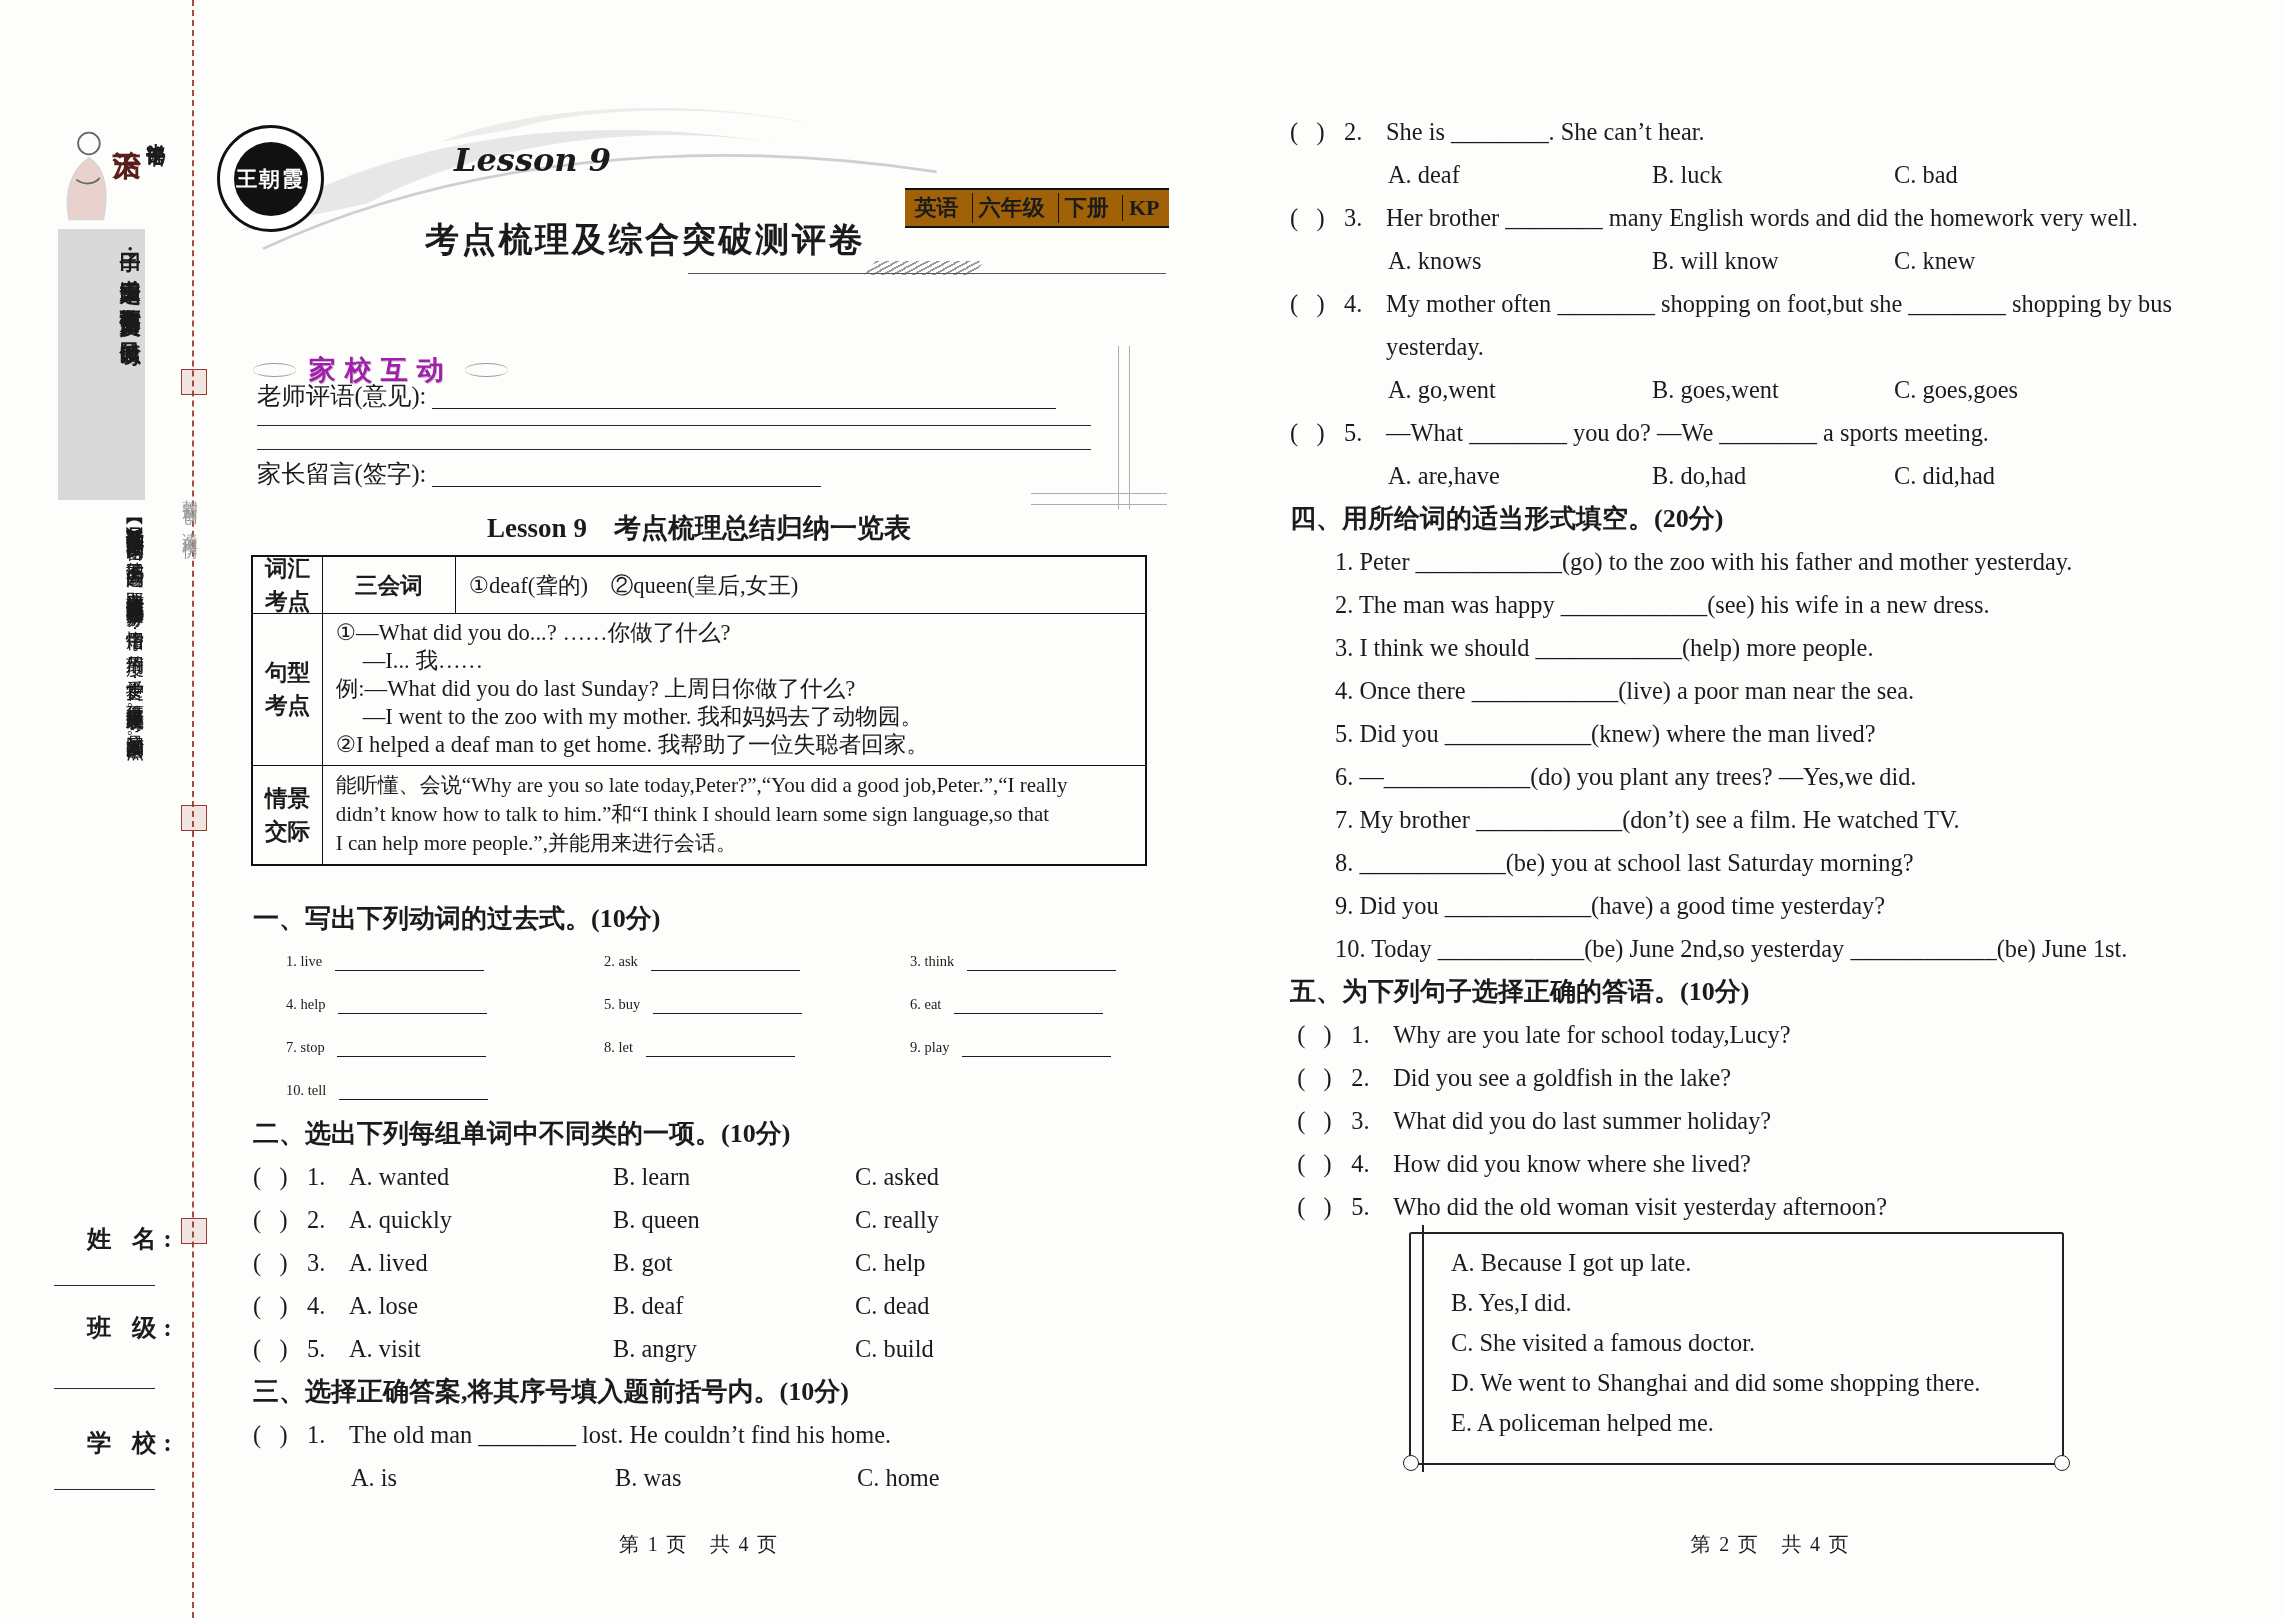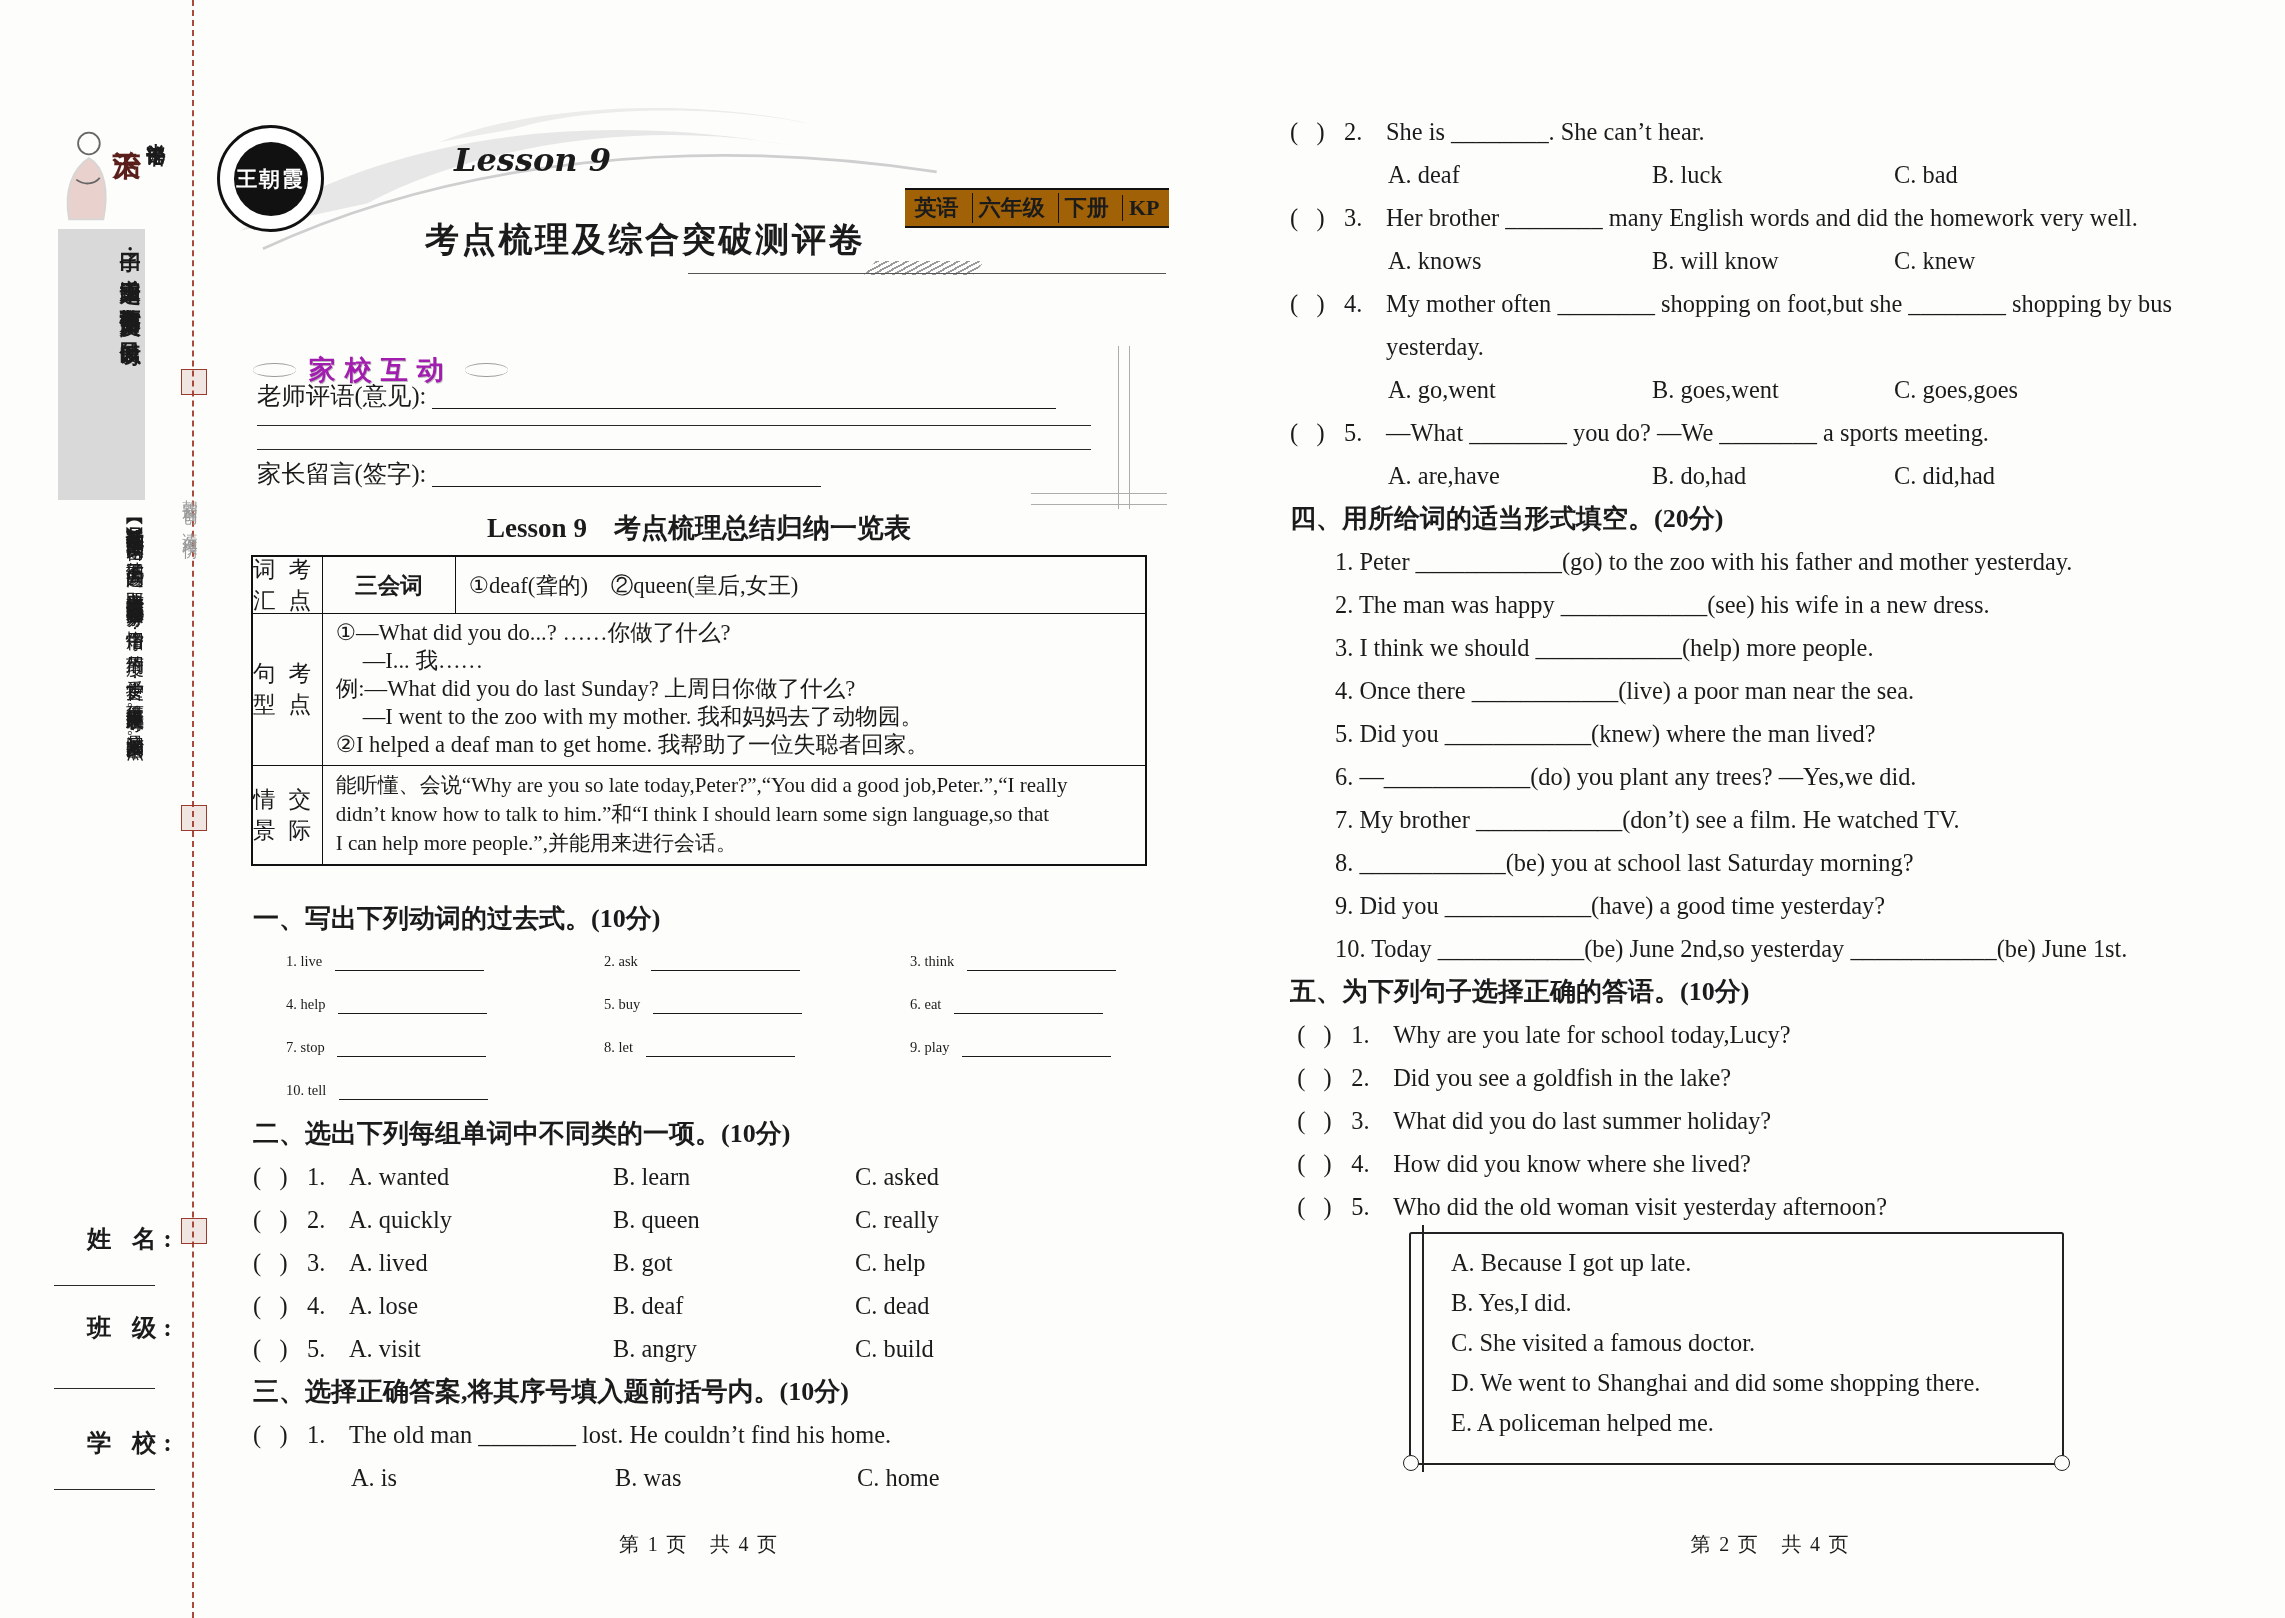--- a/index.html
+++ b/index.html
@@ -44,22 +44,22 @@
            border-bottom:1.8px solid #9c9c9c;border-radius:50%;}
   .meta-row{position:absolute;font-size:24.4px;white-space:nowrap;}
   .corner-v{position:absolute;top:346px;height:163px;border-left:1.8px solid #adadad;}
   .corner-h{position:absolute;left:1031px;width:136px;border-top:1.8px solid #adadad;}
 
   
   .tbl-title{position:absolute;left:251px;top:510px;width:896px;text-align:center;font-size:27px;font-weight:bold;}
   .tbl{position:absolute;left:251px;top:555px;width:896px;border:2.7px solid #111;box-sizing:border-box;font-size:22.6px;}
   .trow{display:flex;}
   .trow + .trow{border-top:1.8px solid #111;}
-  .thead{width:69px;min-width:69px;border-right:1.8px solid #111;display:flex;flex-direction:row;
-         align-items:center;justify-content:center;font-weight:normal;gap:1.8px;}
+  .thead{width:69px;min-width:69px;border-right:1.8px solid #111;display:flex;flex-direction:column;
+         align-items:center;justify-content:center;font-weight:bold;gap:1.8px;}
   .tsub{width:132px;min-width:132px;border-right:1.8px solid #111;display:flex;align-items:center;justify-content:center;font-weight:bold;}
   .tcell{flex:1;padding:5.4px 12.7px;}
   .tcell .line{white-space:nowrap;line-height:28px;}
   .tcell .indent{padding-left:27px;}
   .row1 .tcell{display:flex;align-items:center;}
   .row1{height:56px;}
   .row3 .line{font-size:21px;line-height:29px;}
 
   
   .flow{position:absolute;}

